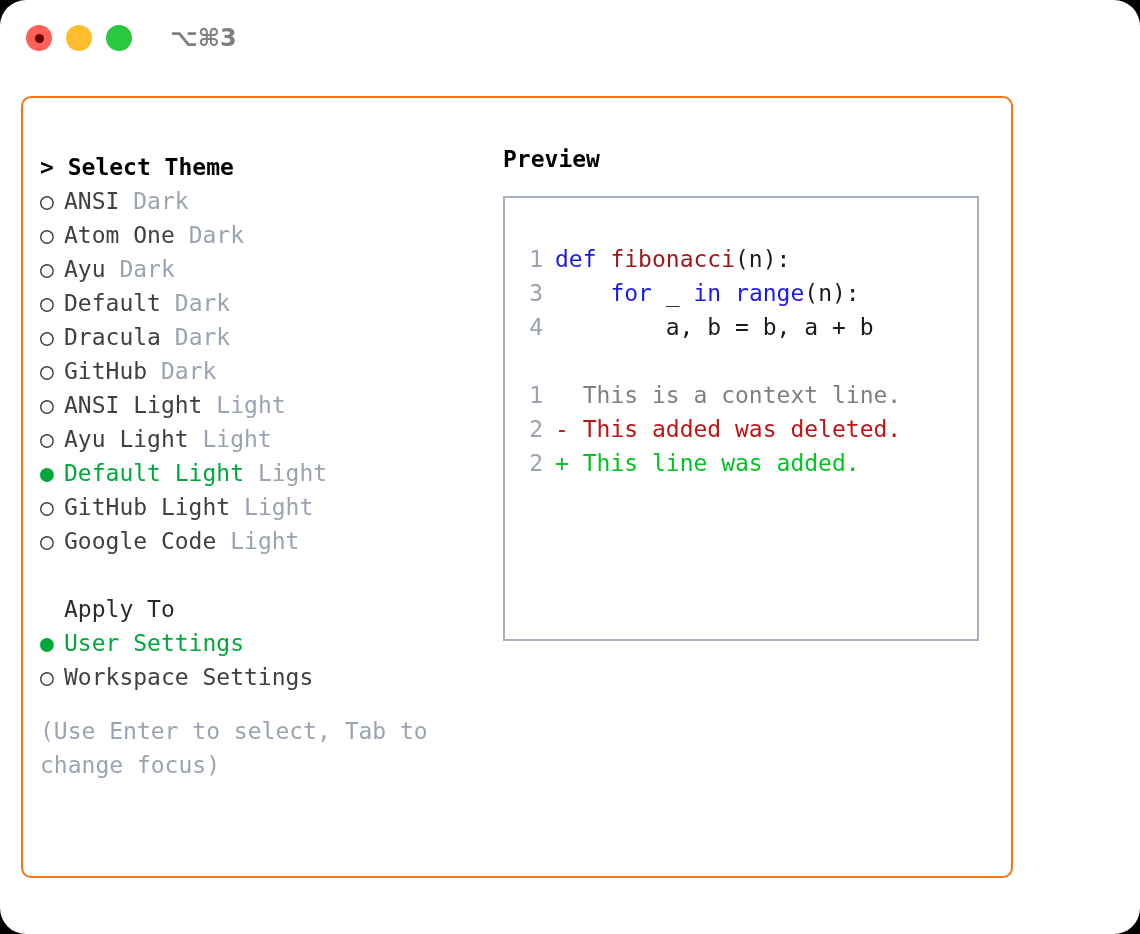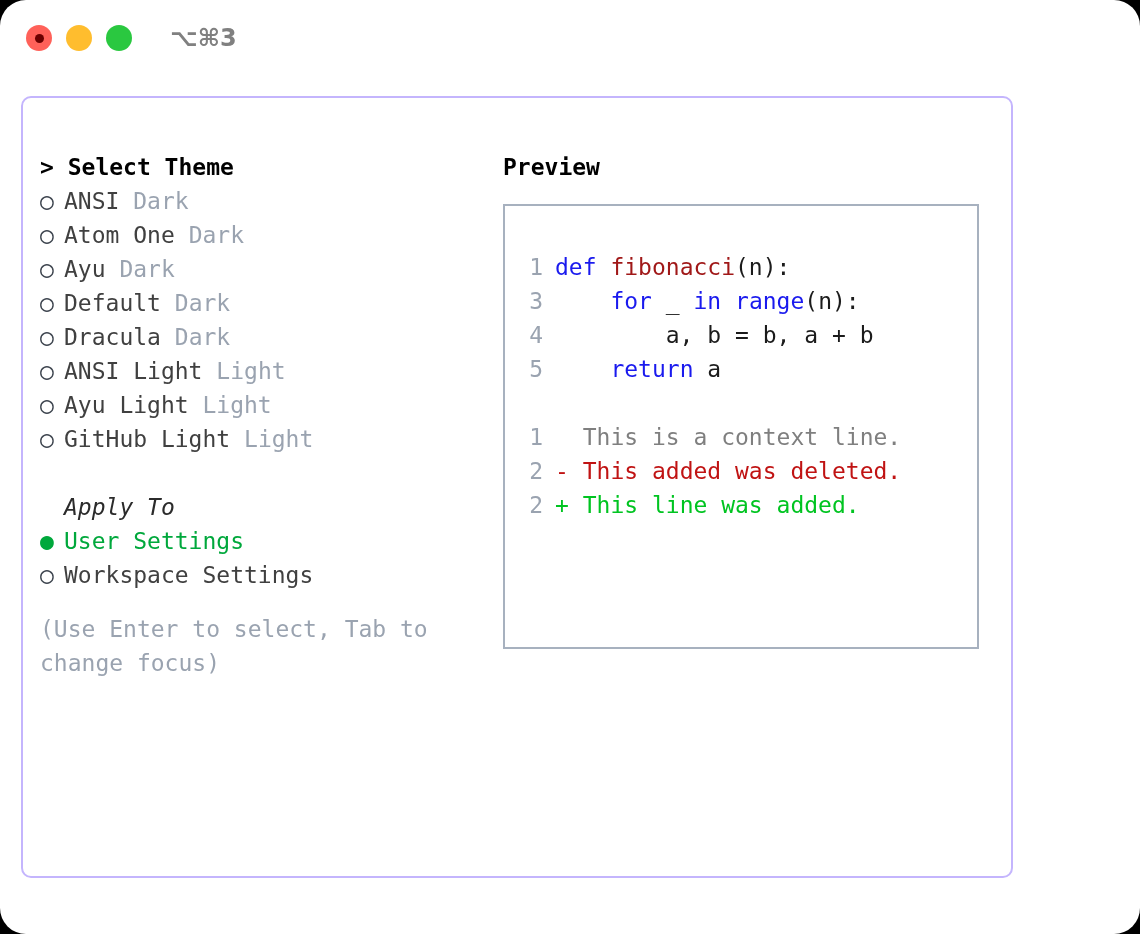--- a/index.html
+++ b/index.html
@@ -70,37 +70,37 @@
     white-space: pre;
   }
 
   
   .card {
     position: absolute;
     left: 21px;
     top: 96px;
     width: 992px;
     height: 782px;
-    border: 2px solid #c4b5fd;
+    border: 2px solid #f97316;
     border-radius: 10px;
     box-sizing: border-box;
     background: #ffffff;
   }
 
   
   .left-col {
     position: absolute;
     left: 17px;
     top: 52px;
     width: 450px;
   }
   .right-col {
     position: absolute;
     left: 480px;
-    top: 52px;
+    top: 44px;
     width: 500px;
   }
 
   .heading {
     font-size: 23px;
     font-weight: bold;
     color: #000000;
     line-height: 34px;
     white-space: pre;
   }
@@ -122,21 +122,20 @@
   .opt-tag  { color: #9aa3b0; }
 
   .section-gap { height: 34px; }
 
   .section-label {
     font-size: 23px;
     color: #2b2b2b;
     line-height: 34px;
     white-space: pre;
     padding-left: 24px;
-    font-style: italic;
   }
 
   .hint {
     margin-top: 20px;
     font-size: 23px;
     line-height: 34px;
     color: #9aa3b0;
     width: 410px;
     word-spacing: 0;
   }
@@ -203,23 +202,26 @@
 
     <div class="left-col">
       <div class="heading">&gt; Select Theme</div>
 
       <div id="theme-list">
           <div class="opt-row"><span class="bullet">○</span><span class="opt-name">ANSI</span> <span class="opt-tag">Dark</span></div>
           <div class="opt-row"><span class="bullet">○</span><span class="opt-name">Atom One</span> <span class="opt-tag">Dark</span></div>
           <div class="opt-row"><span class="bullet">○</span><span class="opt-name">Ayu</span> <span class="opt-tag">Dark</span></div>
           <div class="opt-row"><span class="bullet">○</span><span class="opt-name">Default</span> <span class="opt-tag">Dark</span></div>
           <div class="opt-row"><span class="bullet">○</span><span class="opt-name">Dracula</span> <span class="opt-tag">Dark</span></div>
+          <div class="opt-row"><span class="bullet">○</span><span class="opt-name">GitHub</span> <span class="opt-tag">Dark</span></div>
           <div class="opt-row"><span class="bullet">○</span><span class="opt-name">ANSI Light</span> <span class="opt-tag">Light</span></div>
           <div class="opt-row"><span class="bullet">○</span><span class="opt-name">Ayu Light</span> <span class="opt-tag">Light</span></div>
+          <div class="opt-row selected"><span class="bullet">●</span><span class="opt-name">Default Light</span> <span class="opt-tag">Light</span></div>
           <div class="opt-row"><span class="bullet">○</span><span class="opt-name">GitHub Light</span> <span class="opt-tag">Light</span></div>
+          <div class="opt-row"><span class="bullet">○</span><span class="opt-name">Google Code</span> <span class="opt-tag">Light</span></div>
         </div>
 
       <div class="section-gap"></div>
 
       <div class="section-label">Apply To</div>
 
       <div id="apply-to-list">
           <div class="opt-row selected"><span class="bullet">●</span><span class="opt-name">User Settings</span></div>
           <div class="opt-row"><span class="bullet">○</span><span class="opt-name">Workspace Settings</span></div>
         </div>
@@ -228,21 +230,20 @@
     </div>
 
     <div class="right-col">
       <div class="preview-title">Preview</div>
 
       <div class="preview-box">
         <div class="code-block" id="code-preview">
             <div class="code-line"><span class="lineno">1</span><span class="kw">def </span><span class="fn">fibonacci</span><span class="plain">(n):</span></div>
             <div class="code-line"><span class="lineno">3</span><span class="plain">    </span><span class="kw">for</span><span class="plain"> _ </span><span class="kw">in</span><span class="plain"> </span><span class="kw">range</span><span class="plain">(n):</span></div>
             <div class="code-line"><span class="lineno">4</span><span class="plain">        a, b = b, a + b</span></div>
-            <div class="code-line"><span class="lineno">5</span><span class="plain">    </span><span class="kw">return</span><span class="plain"> a</span></div>
             <div class="blank-line"></div>
             <div class="code-line"><span class="lineno">1</span><span class="ctx">  </span><span class="ctx">This is a context line.</span></div>
             <div class="code-line"><span class="lineno">2</span><span class="del">- </span><span class="del">This added was deleted.</span></div>
             <div class="code-line"><span class="lineno">2</span><span class="add">+ </span><span class="add">This line was added.</span></div>
           </div>
       </div>
     </div>
 
   </div>
 </div>

